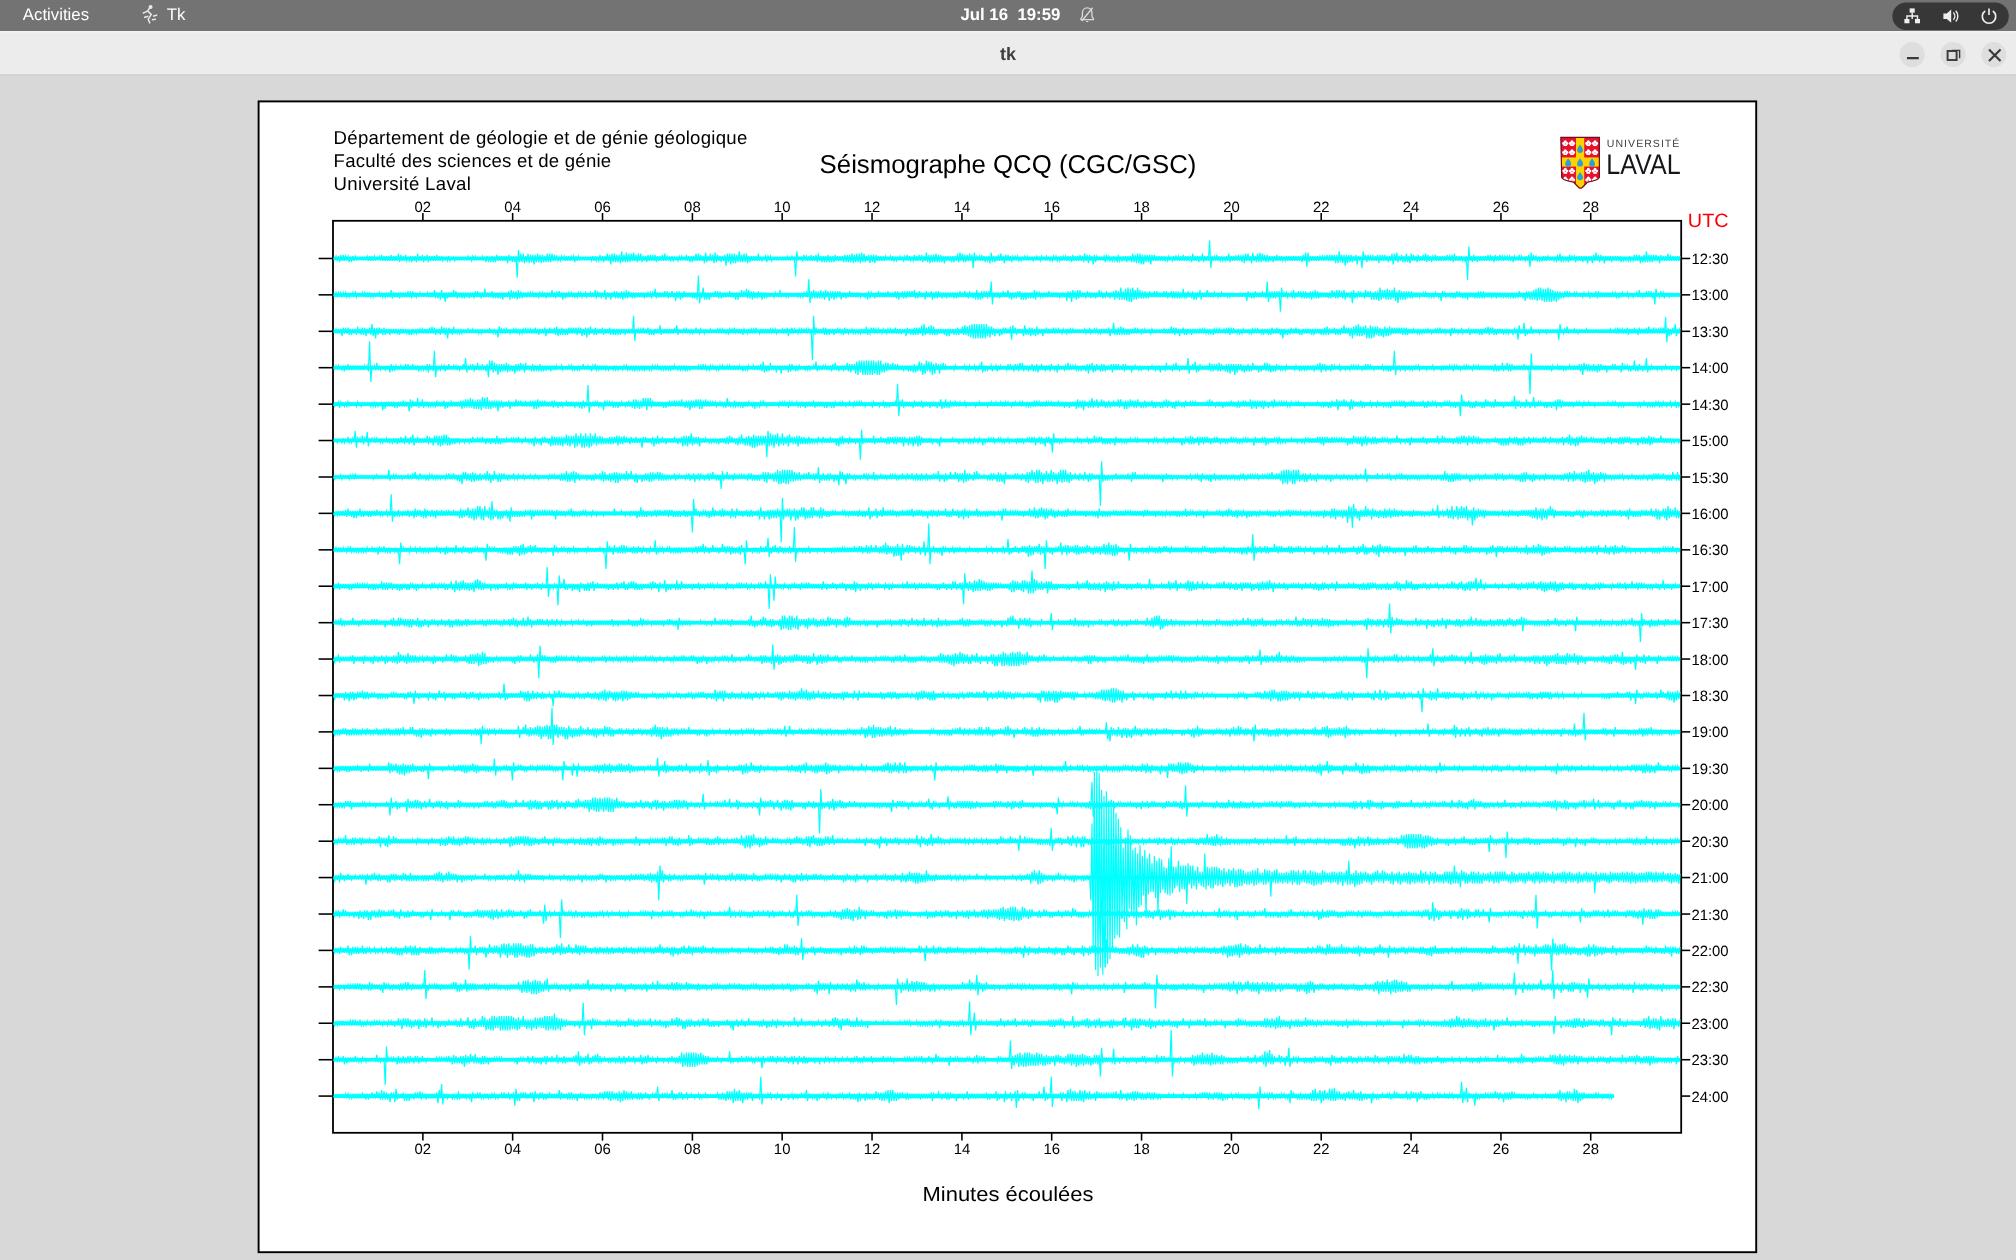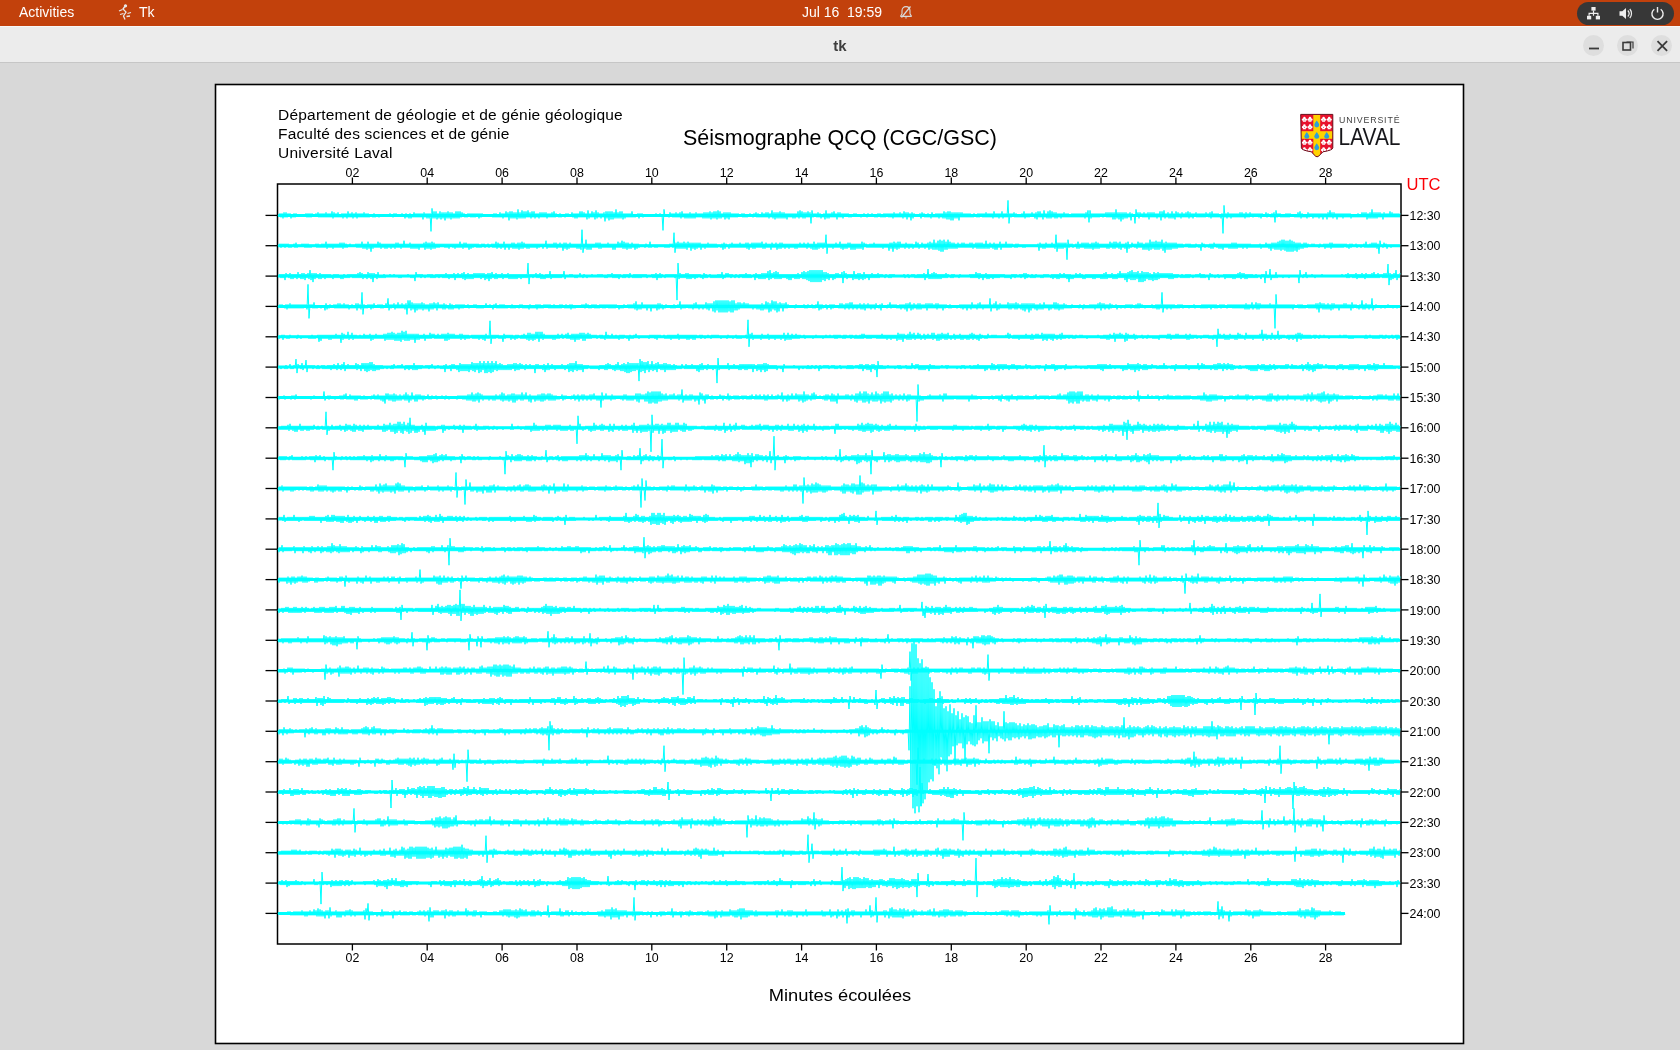--- a/index.html
+++ b/index.html
@@ -1,19 +1,19 @@
 <!DOCTYPE html>
 <html><head><meta charset="utf-8">
 <style>
 html,body{margin:0;padding:0;width:1680px;height:1050px;overflow:hidden;background:#d8d8d8;
   font-family:"Liberation Sans",sans-serif;}
-#topbar{position:absolute;left:0;top:0;width:1680px;height:26px;background:#c2410c;color:#fff;z-index:5;}
+#topbar{position:absolute;left:0;top:0;width:1680px;height:26px;background:#737373;color:#fff;z-index:5;}
 #topbar .act{position:absolute;left:19px;top:4px;font-size:14px;}
 #topbar .tkt{position:absolute;left:139px;top:4px;font-size:14px;}
-#topbar .clock{position:absolute;left:762px;width:160px;text-align:center;top:4px;font-size:14px;font-weight:400;}
+#topbar .clock{position:absolute;left:762px;width:160px;text-align:center;top:4px;font-size:14px;font-weight:700;}
 #pill{position:absolute;right:6px;top:2px;width:97px;height:23px;border-radius:12px;background:#373737;}
 #titlebar{position:absolute;left:0;top:26px;width:1680px;height:35px;background:#ececec;border-top:1px solid #f7f7f7;border-bottom:1px solid #c6c6c6;z-index:5;}
 #titlebar .t{position:absolute;left:0;width:1680px;top:10px;text-align:center;font-size:15px;font-weight:bold;color:#3e3e3e;}
 .wbtn{position:absolute;top:34.5px;width:21px;height:21px;border-radius:50%;background:#dedede;z-index:6;}
 svg text{font-family:"Liberation Sans",sans-serif;}
 .tr{fill:none;stroke:#00ffff;stroke-width:1;}
 .cr{stroke:#00ffff;stroke-width:3;}
 .ax{stroke:#000;stroke-width:1.3;}
 .lab{font-size:12.4px;fill:#000;}
 </style></head>

